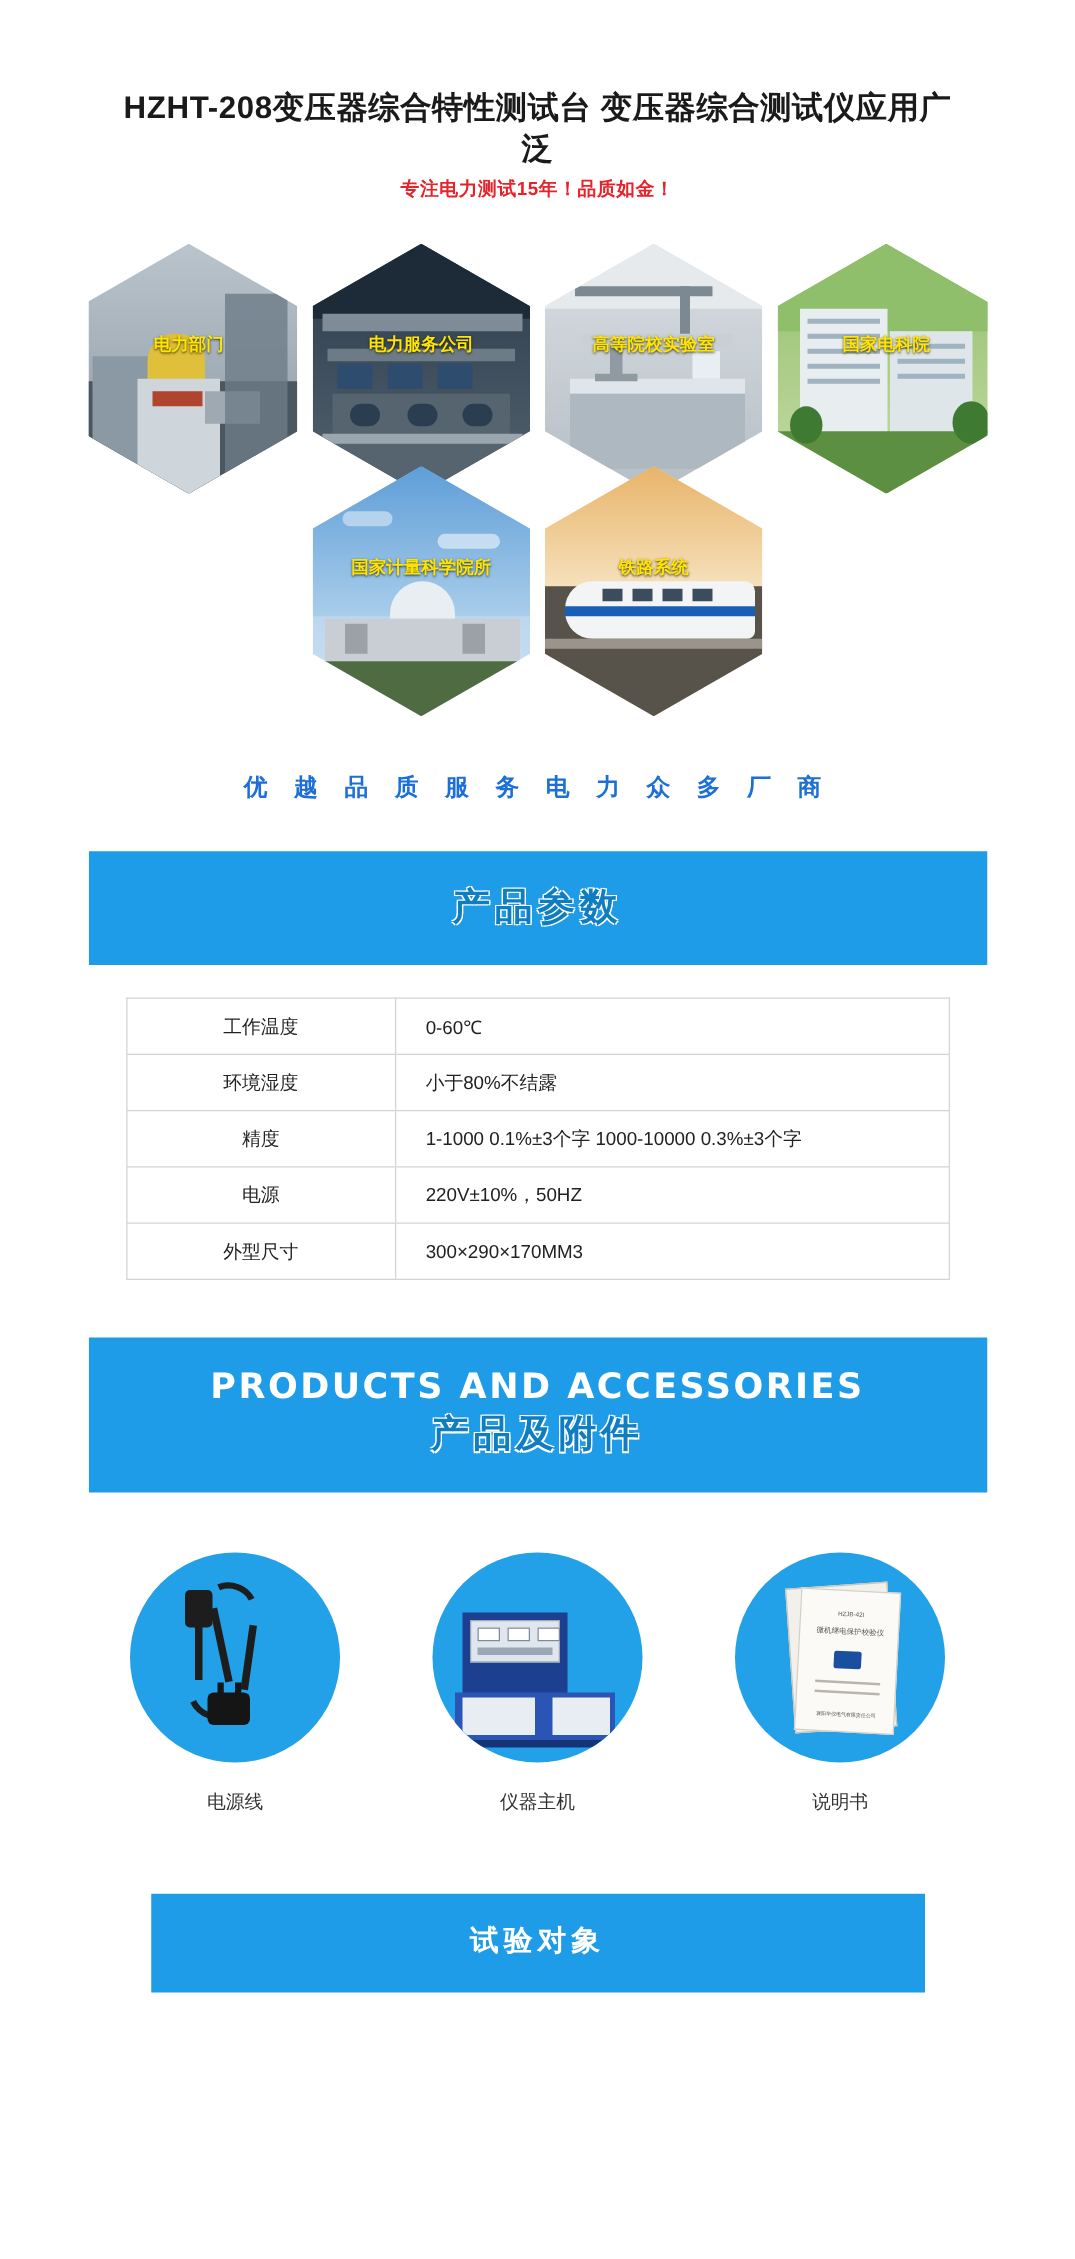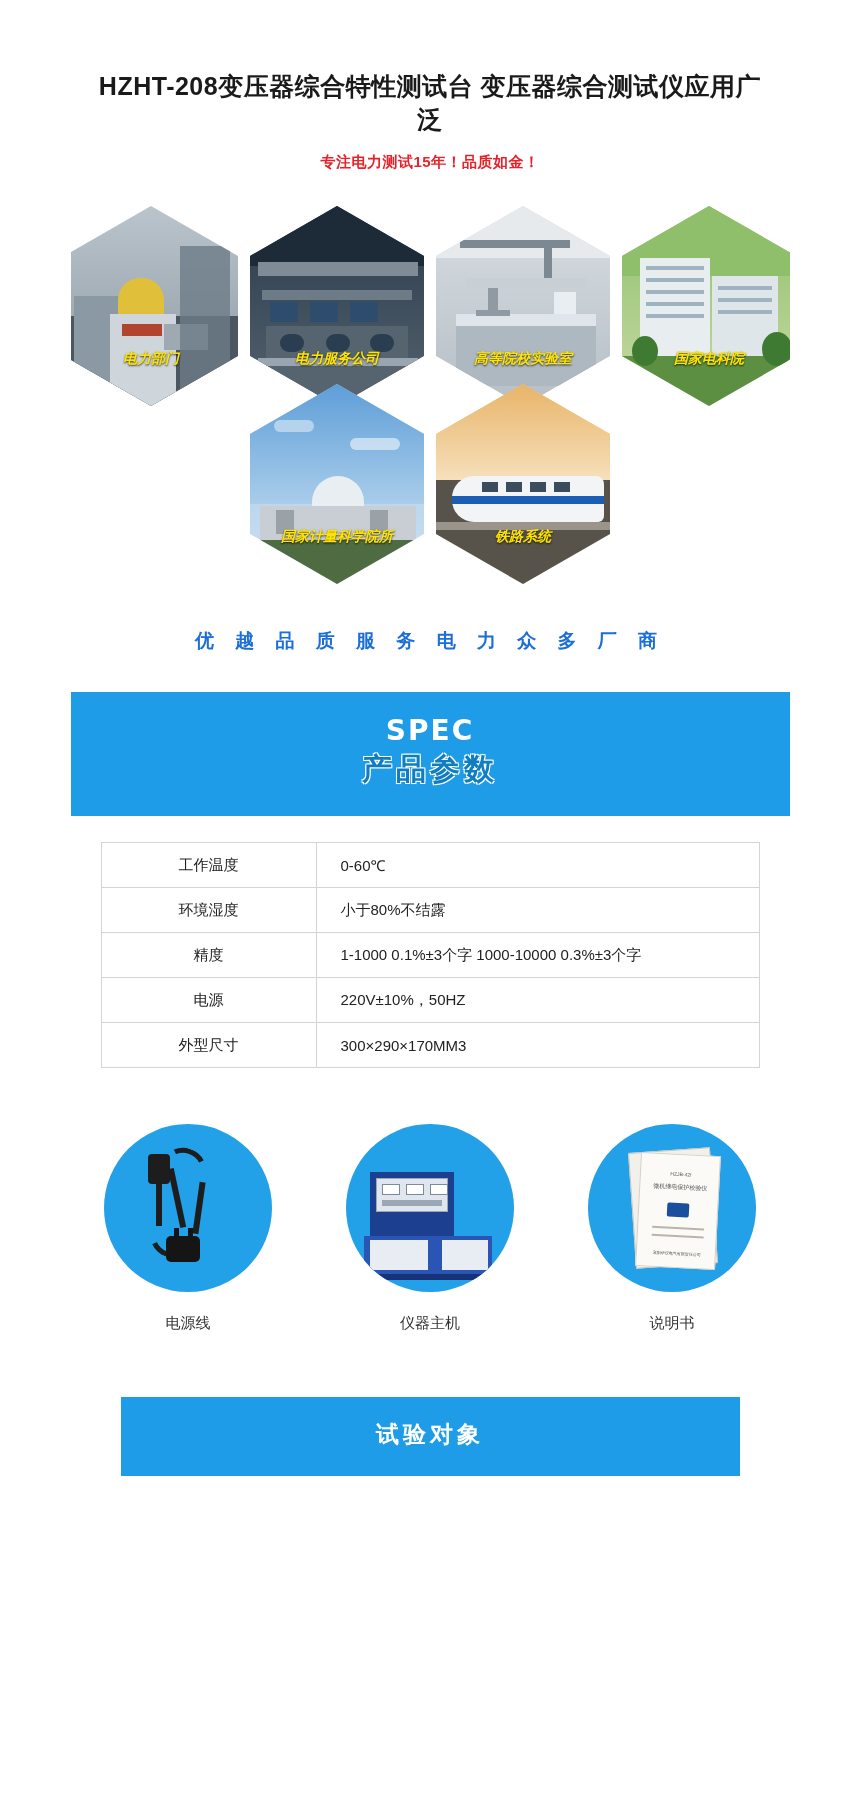--- a/index.html
+++ b/index.html
@@ -24,21 +24,21 @@
     text-align: center;
   }
   .hero-title {
     font-size: 25px;
     font-weight: bold;
     color: #1a1a1a;
     letter-spacing: 0.5px;
     line-height: 1.3;
   }
   .hero-sub {
-    margin-top: 18px;
+    margin-top: 7px;
     font-size: 15px;
     color: #e8222a;
     font-weight: bold;
     letter-spacing: 0.5px;
   }
 
   
   .hex-wrap {
     margin-top: 34px;
     display: flex;
@@ -51,23 +51,22 @@
   }
   .hex-row.row2 { margin-top: -22px; }
   .hex {
     width: 174px;
     height: 200px;
     margin: 0 6px;
     position: relative;
     clip-path: polygon(50% 0%, 100% 25%, 100% 75%, 50% 100%, 0% 75%, 0% 25%);
     overflow: hidden;
     display: flex;
-    align-items: flex-end;
+    align-items: center;
     justify-content: center;
-    font-style: italic;
   }
   .hex .scene { position: absolute; inset: 0; }
   .hex .caption {
     position: relative;
     z-index: 5;
     color: #ffe400;
     font-size: 14px;
     font-weight: bold;
     padding-bottom: 38px;
     text-shadow: 0 1px 2px rgba(0,0,0,0.8);
@@ -309,21 +308,20 @@
           <div class="blk" style="left:0;top:138px;right:0;height:8px;background:#9a948b;"></div>
         </div>
         <div class="caption">铁路系统</div>
       </div>
     </div>
   </div>
 
   <div class="slogan">优 越 品 质 服 务 电 力 众 多 厂 商</div>
 
   <div class="banner">
-    <div class="banner-en">SPEC</div>
     <div class="banner-cn">产品参数</div>
   </div>
 
   <div class="spec-wrap">
     <table class="spec">
       <tbody>
         <tr>
           <td class="k">工作温度</td>
           <td class="v">0-60℃</td>
         </tr>
@@ -340,20 +338,24 @@
           <td class="v">220V±10%，50HZ</td>
         </tr>
         <tr>
           <td class="k">外型尺寸</td>
           <td class="v">300×290×170MM3</td>
         </tr>
       </tbody>
     </table>
   </div>
 
+  <div class="banner">
+    <div class="banner-en">PRODUCTS AND ACCESSORIES</div>
+    <div class="banner-cn">产品及附件</div>
+  </div>
 
   <div class="acc-wrap">
 
     <div class="acc-item">
       <div class="acc-circle">
         <div class="cable-plug" style="left:44px;top:30px;"></div>
         <div class="cable-line" style="left:52px;top:56px;width:6px;height:46px;"></div>
         <div class="cable-arc" style="left:46px;top:86px;width:48px;height:48px;transform:rotate(200deg);"></div>
         <div class="cable-line" style="left:92px;top:58px;width:6px;height:52px;transform:rotate(8deg);"></div>
         <div class="cable-line" style="left:70px;top:44px;width:6px;height:60px;transform:rotate(-12deg);"></div>

